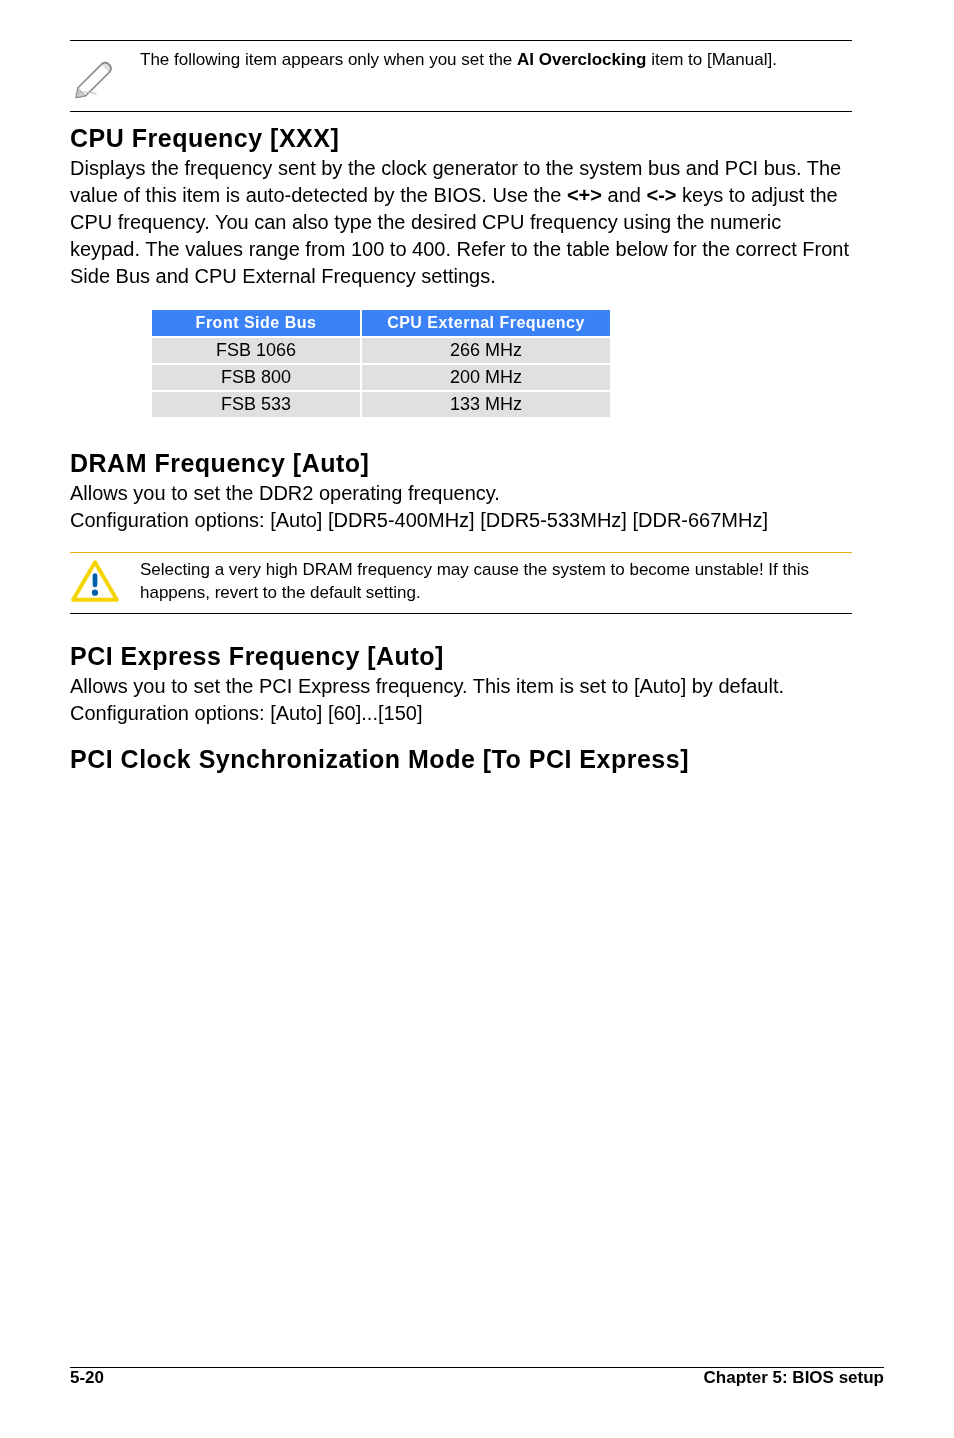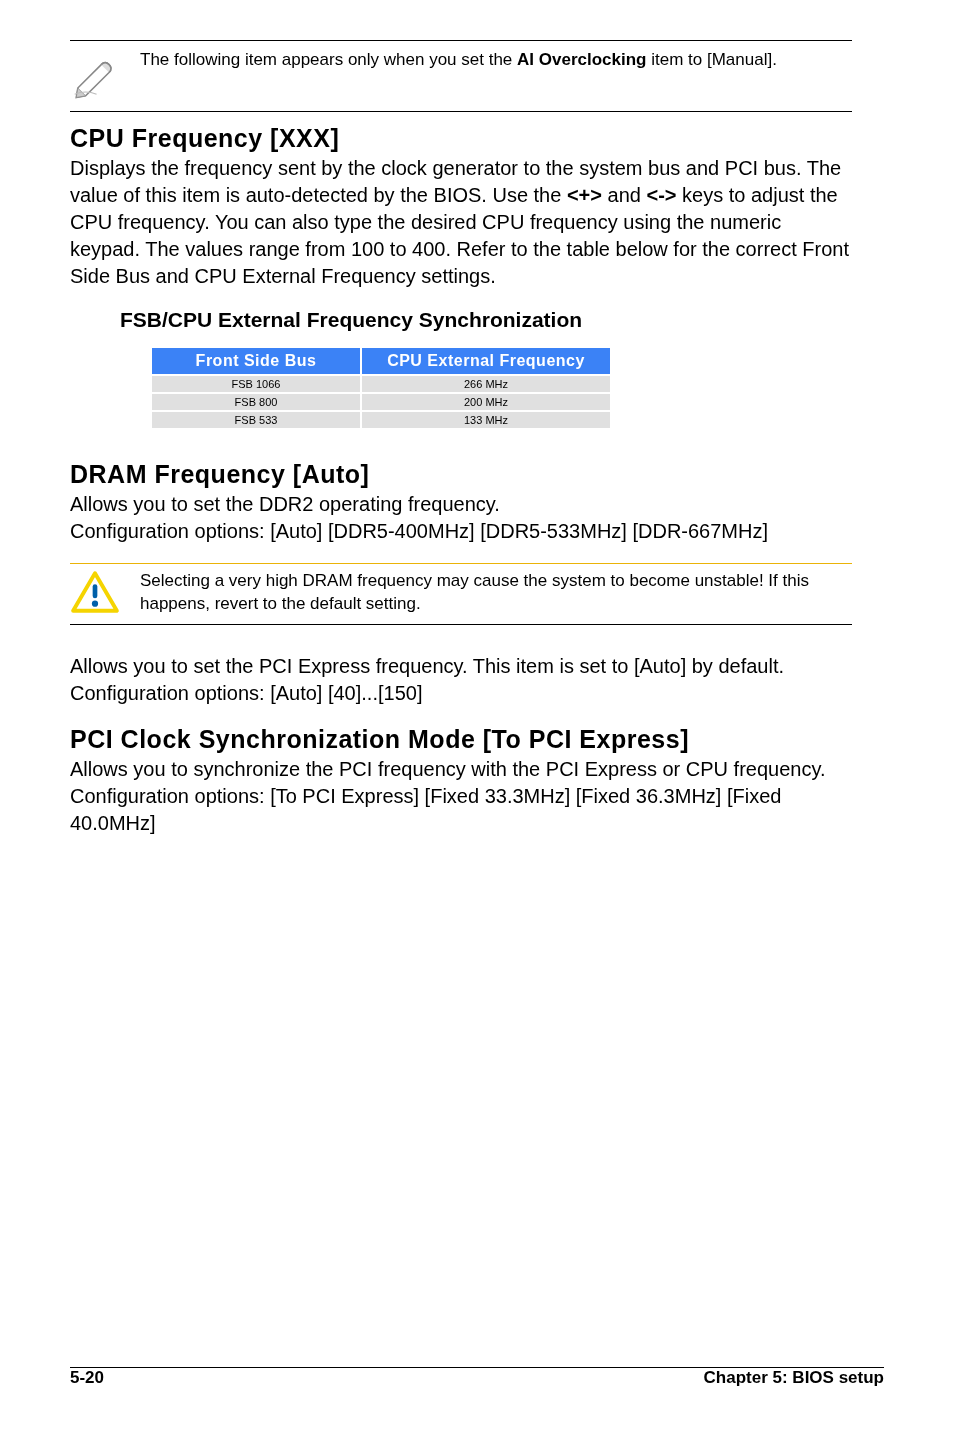--- a/index.html
+++ b/index.html
@@ -67,21 +67,21 @@
     padding: 4px 14px;
     border: 2px solid #ffffff;
     text-align: center;
     font-weight: bold;
     letter-spacing: 0.5px;
   }
   .freq-table th:first-child { width: 180px; }
   .freq-table th:last-child { width: 220px; }
   .freq-table td {
     background: #e0e0e0;
-    font-size: 11px;
+    font-size: 18px;
     padding: 2px 14px;
     border: 2px solid #ffffff;
     text-align: center;
   }
   .caution-row {
     display: flex;
     align-items: flex-start;
     border-top: 1px solid #eab308;
     border-bottom: 1px solid #000;
     padding: 6px 0;
@@ -123,21 +123,20 @@
     <div class="note-text">
       <span>The following item appears only when you set the </span><strong>AI Overclocking</strong><span> item to [Manual].</span>
     </div>
   </div>
 
   <div class="section-title">CPU Frequency [XXX]</div>
   <p class="body-text">
     <span>Displays the frequency sent by the clock generator to the system bus and PCI bus. The value of this item is auto-detected by the BIOS. Use the </span><strong>&lt;+&gt;</strong><span> and </span><strong>&lt;-&gt;</strong><span> keys to adjust the CPU frequency. You can also type the desired CPU frequency using the numeric keypad. The values range from 100 to 400. Refer to the table below for the correct Front Side Bus and CPU External Frequency settings.</span>
   </p>
 
-  <div class="sub-heading">FSB/CPU External Frequency Synchronization</div>
 
   <table class="freq-table">
     <thead>
       <tr>
         <th>Front Side Bus</th>
         <th>CPU External Frequency</th>
       </tr>
     </thead>
     <tbody>
       <tr>
@@ -163,23 +162,23 @@
     <span class="caution-icon">
       <svg viewBox="0 0 64 56">
         <polygon points="32,4 60,52 4,52" fill="#ffffff" stroke="#f5d400" stroke-width="5" stroke-linejoin="round"></polygon>
         <rect x="29" y="18" width="6" height="18" rx="3" fill="#0060a9"></rect>
         <circle cx="32" cy="43" r="4" fill="#0060a9"></circle>
       </svg>
     </span>
     <div class="note-text">Selecting a very high DRAM frequency may cause the system to become unstable! If this happens, revert to the default setting.</div>
   </div>
 
-  <p class="body-text">Allows you to set the PCI Express frequency. This item is set to [Auto] by default. Configuration options: [Auto] [40]...[150]</p>
+  <div class="section-title">PCI Express Frequency [Auto]</div>
+  <p class="body-text">Allows you to set the PCI Express frequency. This item is set to [Auto] by default. Configuration options: [Auto] [60]...[150]</p>
 
   <div class="section-title">PCI Clock Synchronization Mode [To PCI Express]</div>
-  <p class="body-text">Allows you to synchronize the PCI frequency with the PCI Express or CPU frequency. Configuration options: [To PCI Express] [Fixed 33.3MHz] [Fixed 36.3MHz] [Fixed 40.0MHz]</p>
 
 </div>
 
 <div class="footer">
   <span>5-20</span>
   <span>Chapter 5: BIOS setup</span>
 </div>
 
 </body></html>

